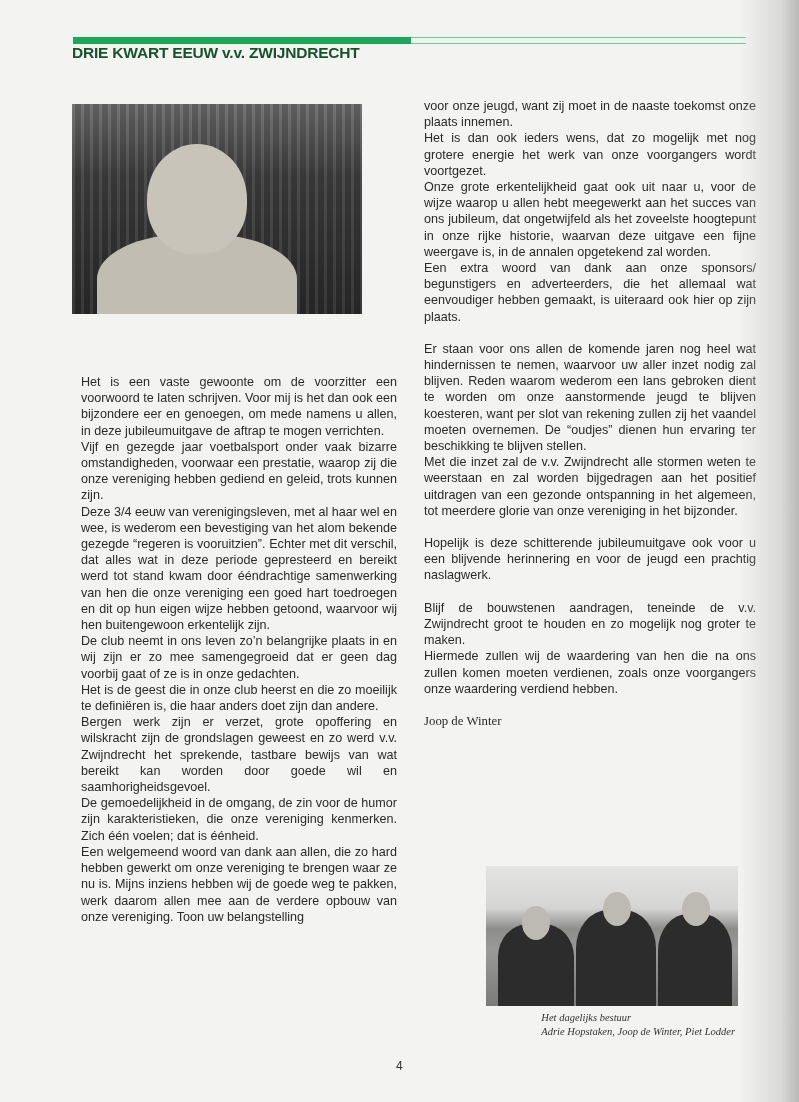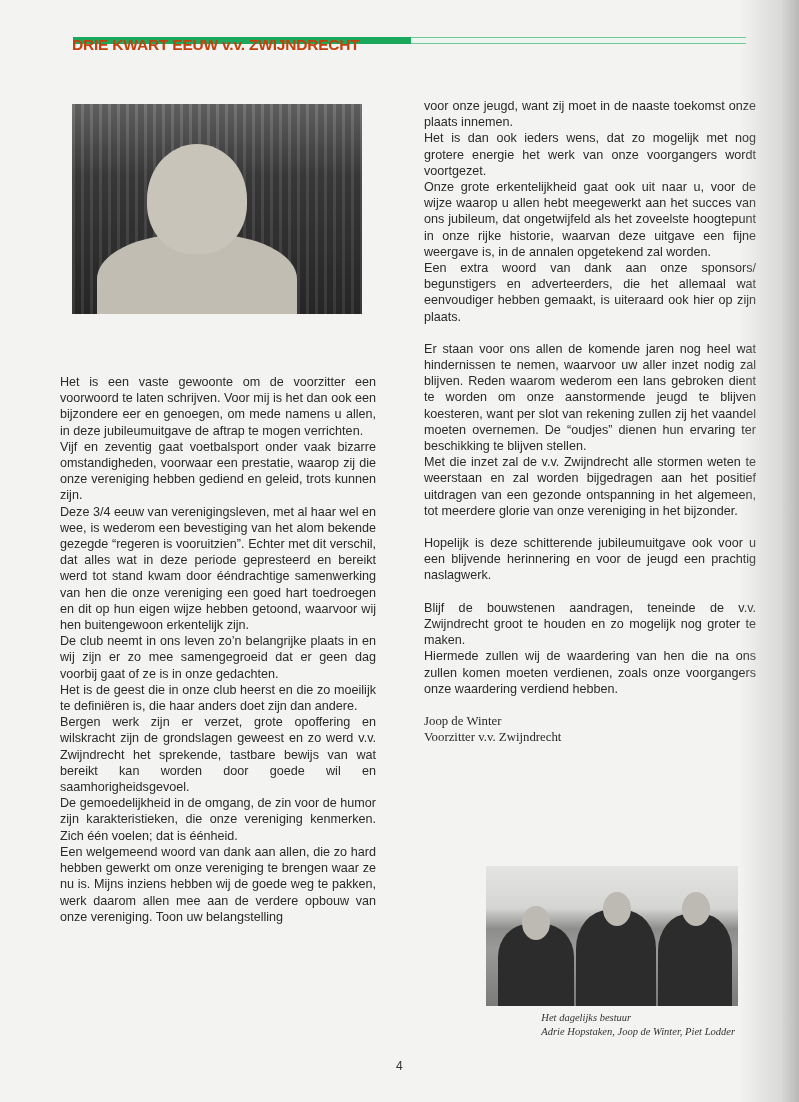--- a/index.html
+++ b/index.html
@@ -20,22 +20,22 @@
   }
   .rule .solid {
     position: absolute; left: 0; top: 0; width: 338px; height: 7px; background: #1aa85c;
   }
   .rule .thin {
     position: absolute; left: 338px; top: 0; right: 0; height: 7px;
     border-top: 1px solid #6fc994; border-bottom: 1px solid #6fc994; box-sizing: border-box;
     background: #eef5f0;
   }
   .heading {
-    position: absolute; top: 36px; left: 72px;
-    font-weight: bold; font-size: 15.5px; letter-spacing: -0.2px; color: #c2410c;
+    position: absolute; top: 44px; left: 72px;
+    font-weight: bold; font-size: 15.5px; letter-spacing: -0.2px; color: #14532d;
   }
   .photo-main {
     position: absolute; left: 72px; top: 104px; width: 290px; height: 210px;
     background:
       radial-gradient(ellipse 70px 85px at 125px 100px, #d8d4cc 0%, #bdb8ae 50%, rgba(0,0,0,0) 70%),
       radial-gradient(ellipse 120px 70px at 125px 210px, #cfcbc3 0%, #aaa59b 60%, rgba(0,0,0,0) 75%),
       linear-gradient(to bottom, #6b6b6b 0%, #3e3e3e 35%, #2a2a2a 100%);
     overflow: hidden;
   }
   .photo-main .trees {
@@ -48,21 +48,21 @@
   }
   .photo-main .coat {
     position: absolute; left: 25px; top: 130px; width: 200px; height: 100px;
     border-radius: 45% 45% 0 0; background: #c1bdb3;
   }
   .col {
     position: absolute; font-size: 12.6px; line-height: 16.2px; text-align: justify;
   }
   .col p { margin: 0; }
   .col .gap { height: 16px; }
-  .col-left { left: 60px; top: 374px; width: 316px; }
+  .col-left { left: 81px; top: 374px; width: 316px; }
   .col-right { left: 424px; top: 98px; width: 332px; }
   .signature {
     font-family: "Liberation Serif", serif; font-size: 12.8px; line-height: 16px;
     margin-top: 16px; text-align: left;
   }
   .photo-board {
     position: absolute; left: 486px; top: 866px; width: 252px; height: 140px;
     background: linear-gradient(to bottom, #e4e4e2 0%, #d5d5d3 30%, #8d8d8b 45%, #9a9a98 60%, #7a7a78 100%);
     overflow: hidden;
   }
@@ -91,21 +91,21 @@
 <div class="heading">DRIE KWART EEUW v.v. ZWIJNDRECHT</div>
 
 <div class="photo-main" title="Portret van Joop de Winter">
   <div class="trees"></div>
   <div class="coat"></div>
   <div class="figure"></div>
 </div>
 
 <div class="col col-left">
   <p>Het is een vaste gewoonte om de voorzitter een voorwoord te laten schrijven. Voor mij is het dan ook een bijzondere eer en genoegen, om mede namens u allen, in deze jubileumuitgave de aftrap te mogen verrichten.</p>
-  <p>Vijf en zeventig gaat voetbalsport onder vaak bizarre omstandigheden, voorwaar een prestatie, waarop zij die onze vereniging hebben gediend en geleid, trots kunnen zijn.</p>
+  <p>Vijf en gezegde jaar voetbalsport onder vaak bizarre omstandigheden, voorwaar een prestatie, waarop zij die onze vereniging hebben gediend en geleid, trots kunnen zijn.</p>
   <p>Deze 3/4 eeuw van verenigingsleven, met al haar wel en wee, is wederom een bevestiging van het alom bekende gezegde “regeren is vooruitzien”. Echter met dit verschil, dat alles wat in deze periode gepresteerd en bereikt werd tot stand kwam door ééndrachtige samenwerking van hen die onze vereniging een goed hart toedroegen en dit op hun eigen wijze hebben getoond, waarvoor wij hen buitengewoon erkentelijk zijn.</p>
   <p>De club neemt in ons leven zo’n belangrijke plaats in en wij zijn er zo mee samengegroeid dat er geen dag voorbij gaat of ze is in onze gedachten.</p>
   <p>Het is de geest die in onze club heerst en die zo moeilijk te definiëren is, die haar anders doet zijn dan andere.</p>
   <p>Bergen werk zijn er verzet, grote opoffering en wilskracht zijn de grondslagen geweest en zo werd v.v. Zwijndrecht het sprekende, tastbare bewijs van wat bereikt kan worden door goede wil en saamhorigheidsgevoel.</p>
   <p>De gemoedelijkheid in de omgang, de zin voor de humor zijn karakteristieken, die onze vereniging kenmerken. Zich één voelen; dat is éénheid.</p>
   <p>Een welgemeend woord van dank aan allen, die zo hard hebben gewerkt om onze vereniging te brengen waar ze nu is. Mijns inziens hebben wij de goede weg te pakken, werk daarom allen mee aan de verdere opbouw van onze vereniging. Toon uw belangstelling</p>
 </div>
 
 <div class="col col-right">
   <p>voor onze jeugd, want zij moet in de naaste toekomst onze plaats innemen.</p>
@@ -115,21 +115,20 @@
   <div class="gap"></div>
   <p>Er staan voor ons allen de komende jaren nog heel wat hindernissen te nemen, waarvoor uw aller inzet nodig zal blijven. Reden waarom wederom een lans gebroken dient te worden om onze aanstormende jeugd te blijven koesteren, want per slot van rekening zullen zij het vaandel moeten overnemen. De “oudjes” dienen hun ervaring ter beschikking te blijven stellen.</p>
   <p>Met die inzet zal de v.v. Zwijndrecht alle stormen weten te weerstaan en zal worden bijgedragen aan het positief uitdragen van een gezonde ontspanning in het algemeen, tot meerdere glorie van onze vereniging in het bijzonder.</p>
   <div class="gap"></div>
   <p>Hopelijk is deze schitterende jubileumuitgave ook voor u een blijvende herinnering en voor de jeugd een prachtig naslagwerk.</p>
   <div class="gap"></div>
   <p>Blijf de bouwstenen aandragen, teneinde de v.v. Zwijndrecht groot te houden en zo mogelijk nog groter te maken.</p>
   <p>Hiermede zullen wij de waardering van hen die na ons zullen komen moeten verdienen, zoals onze voorgangers onze waardering verdiend hebben.</p>
   <div class="signature">
     <div>Joop de Winter</div>
-    <div>Voorzitter v.v. Zwijndrecht</div>
   </div>
 </div>
 
 <div class="photo-board" title="Drie bestuursleden op het sportpark">
   <div class="person" style="left:12px;width:76px;height:82px;"></div>
   <div class="head" style="left:36px;top:40px;width:28px;height:34px;"></div>
   <div class="person" style="left:90px;width:80px;height:96px;"></div>
   <div class="head" style="left:117px;top:26px;width:28px;height:34px;"></div>
   <div class="person" style="left:172px;width:74px;height:92px;"></div>
   <div class="head" style="left:196px;top:26px;width:28px;height:34px;"></div>

